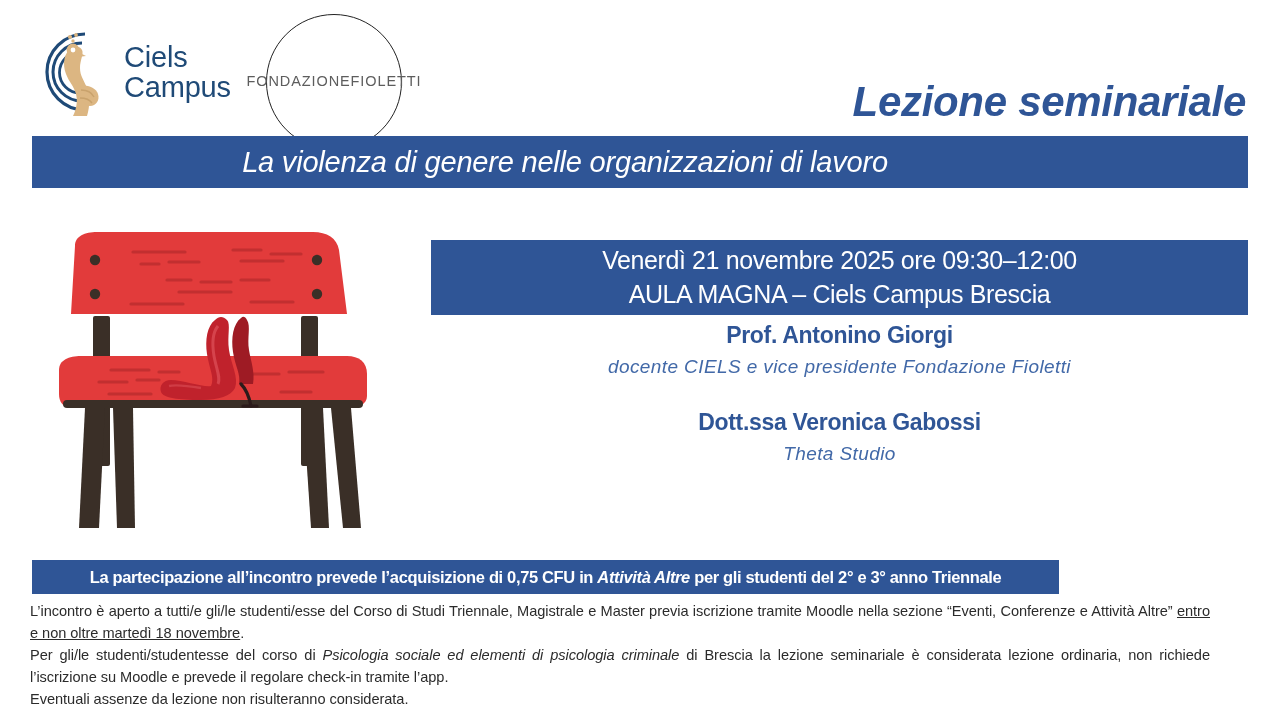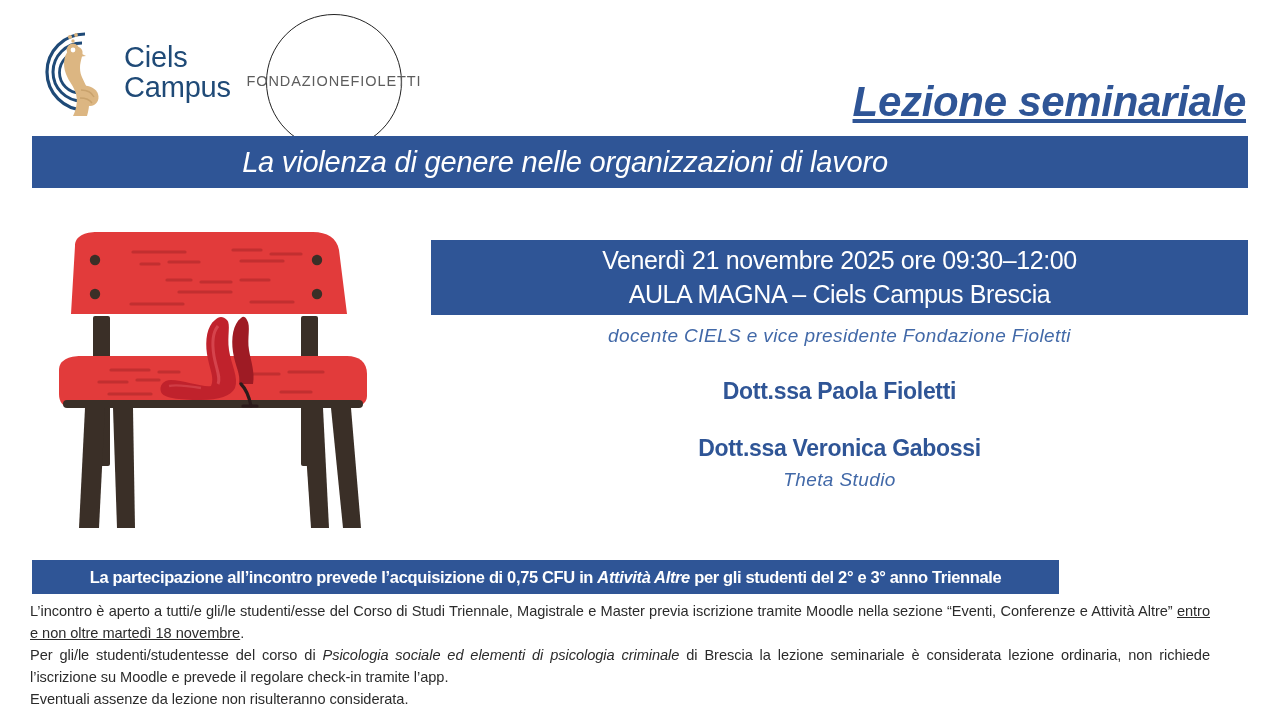--- a/index.html
+++ b/index.html
@@ -73,21 +73,20 @@
   
   .main-title {
     position: absolute;
     right: 34px; top: 78px;
     font-size: 42px;
     font-style: italic;
     font-weight: 700;
     color: #2f5596;
     letter-spacing: -0.3px;
     white-space: nowrap;
-    text-decoration: underline;
   }
   .subtitle-bar {
     position: absolute;
     left: 32px; top: 136px;
     width: 1216px; height: 52px;
     background: #2f5596;
     display: flex;
     align-items: center;
     justify-content: center;
   }
@@ -288,24 +287,24 @@
     </svg>
   </div>
 
   <div class="date-box">
     <div class="line">Venerdì 21 novembre 2025 ore 09:30–12:00</div>
     <div class="line">AULA MAGNA – Ciels Campus Brescia</div>
   </div>
 
   <div class="speakers">
     <div class="speaker">
+      <div class="name">Prof. Antonino Giorgi</div>
       <div class="role">docente CIELS e vice presidente Fondazione Fioletti</div>
     </div>
     <div class="speaker">
-      <div class="name">Dott.ssa Paola Fioletti</div>
     </div>
     <div class="speaker">
       <div class="name">Dott.ssa Veronica Gabossi</div>
       <div class="role">Theta Studio</div>
     </div>
   </div>
 
   <div class="cfu-bar">
     <div class="txt"><span>La partecipazione all’incontro prevede l’acquisizione di 0,75 CFU in </span><i>Attività Altre</i><span> per gli studenti del 2° e 3° anno Triennale</span></div>
   </div>

